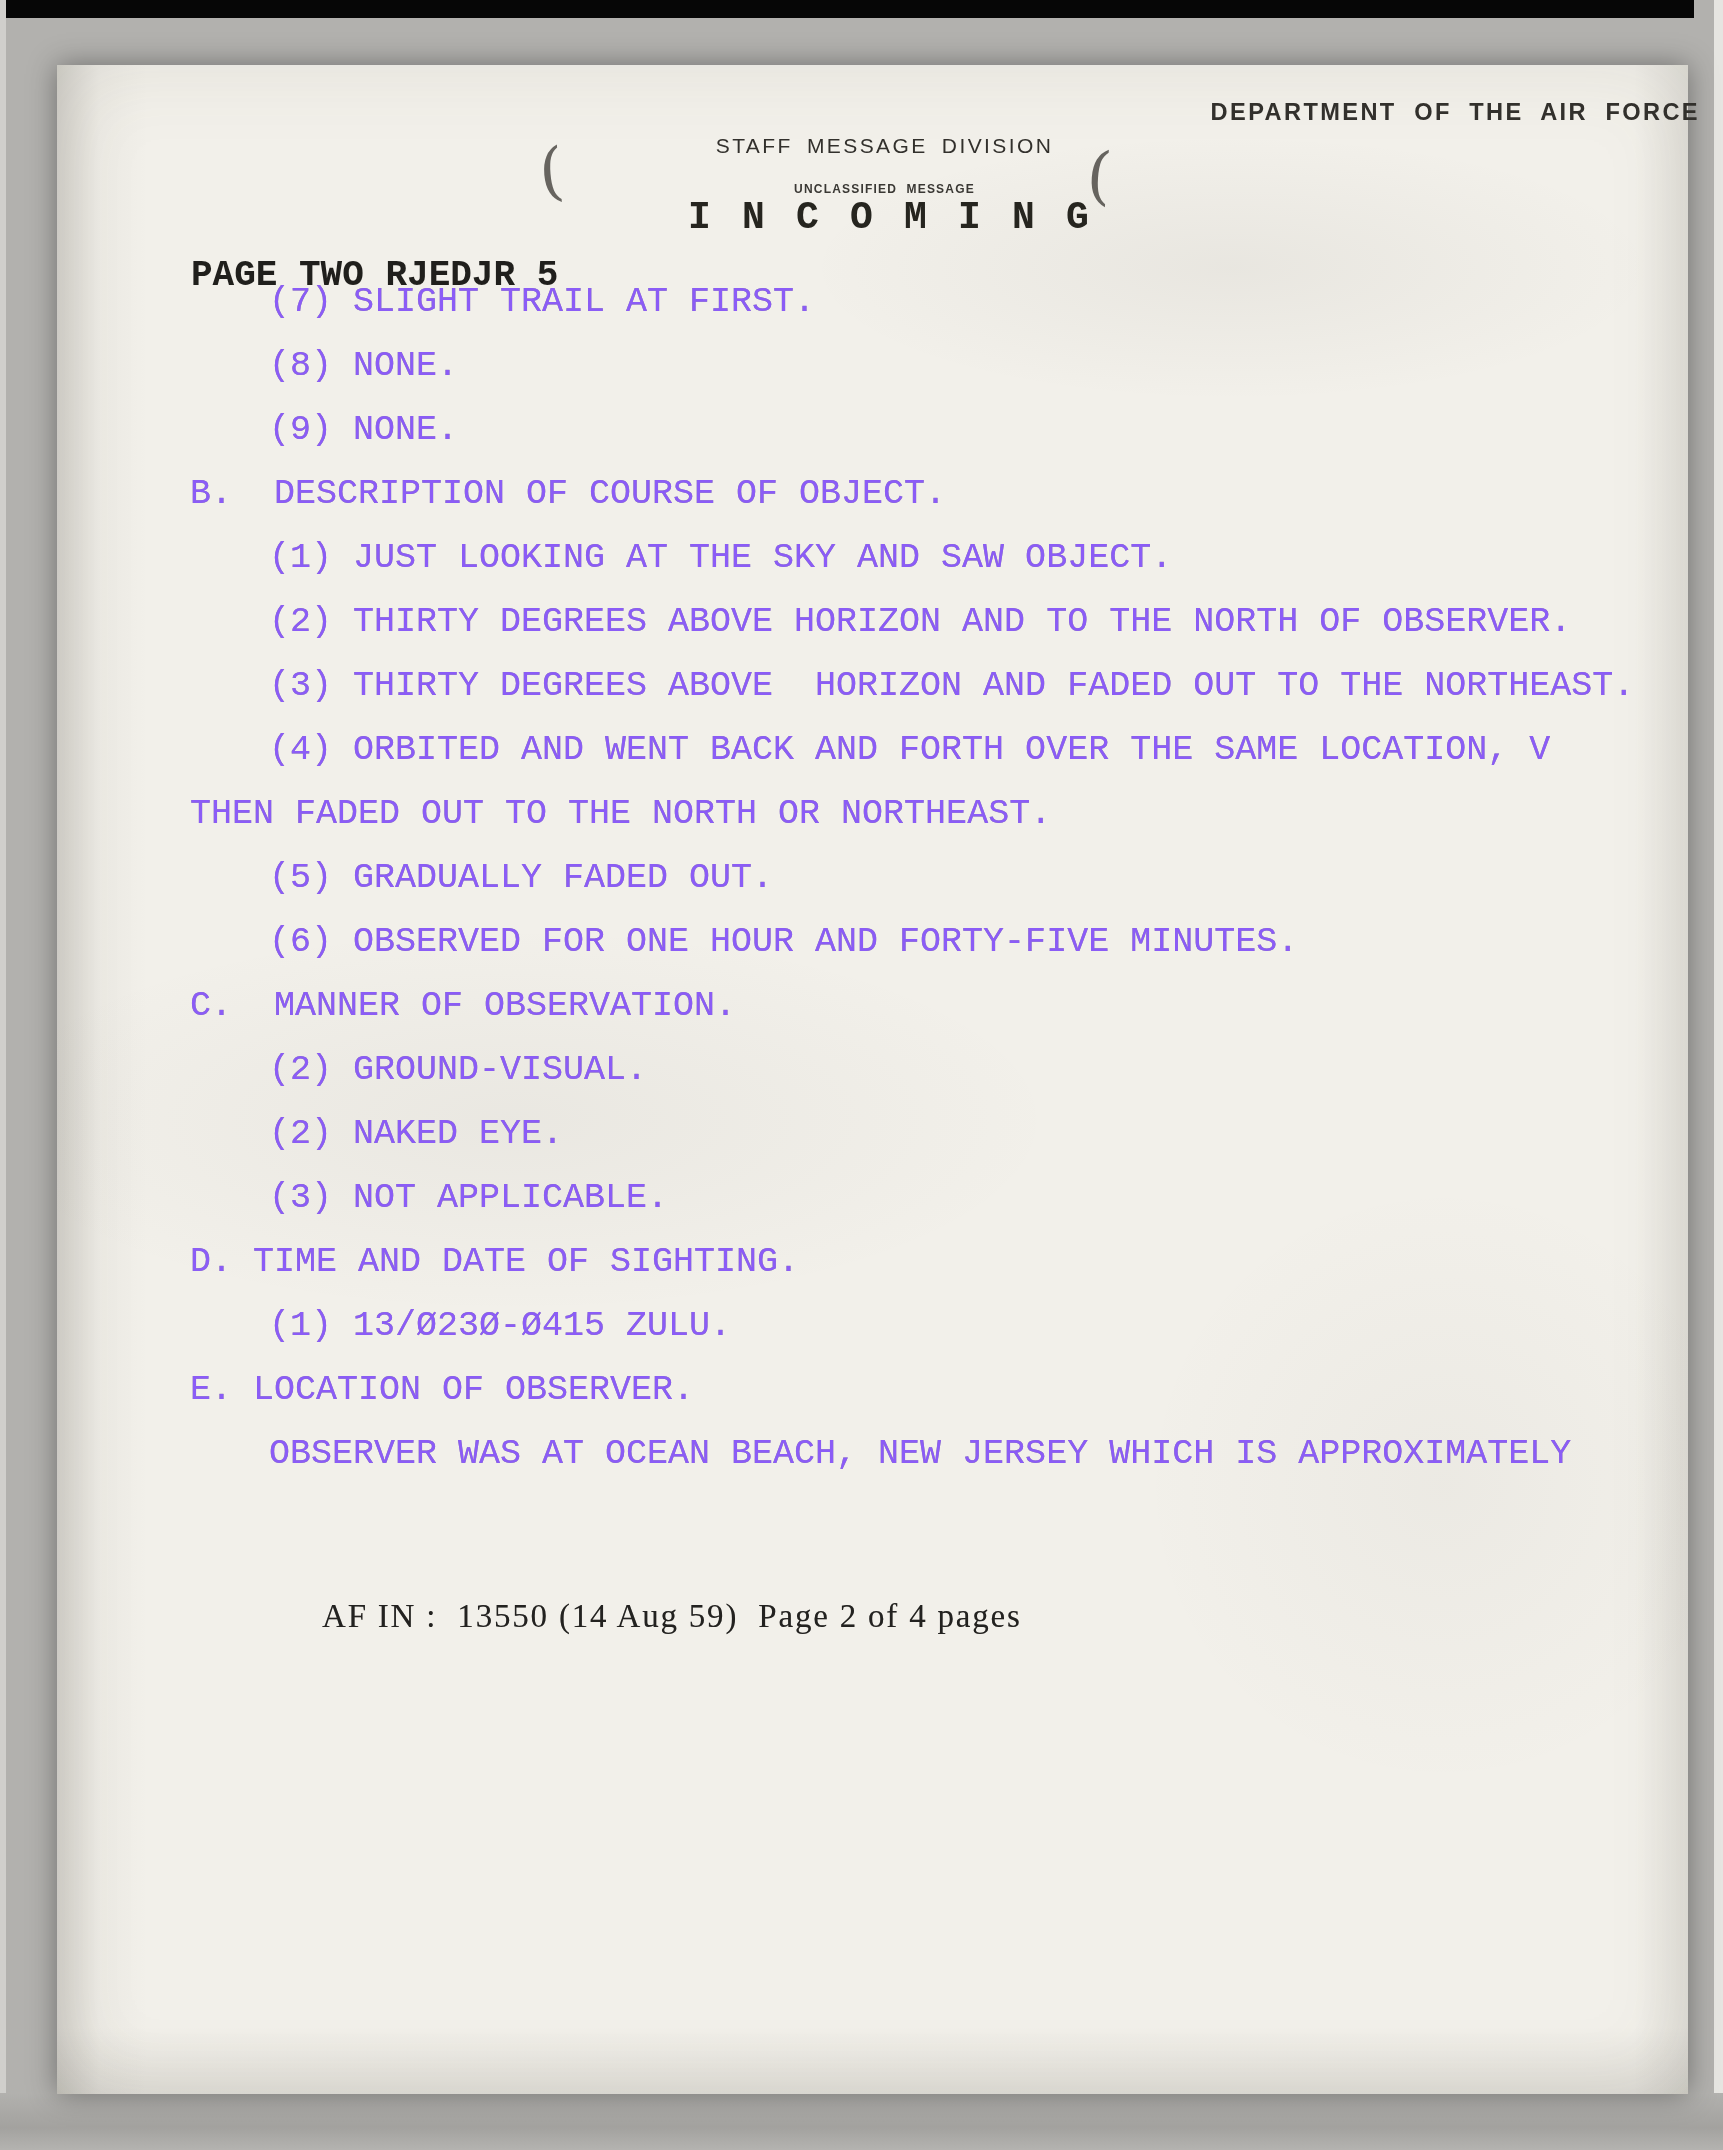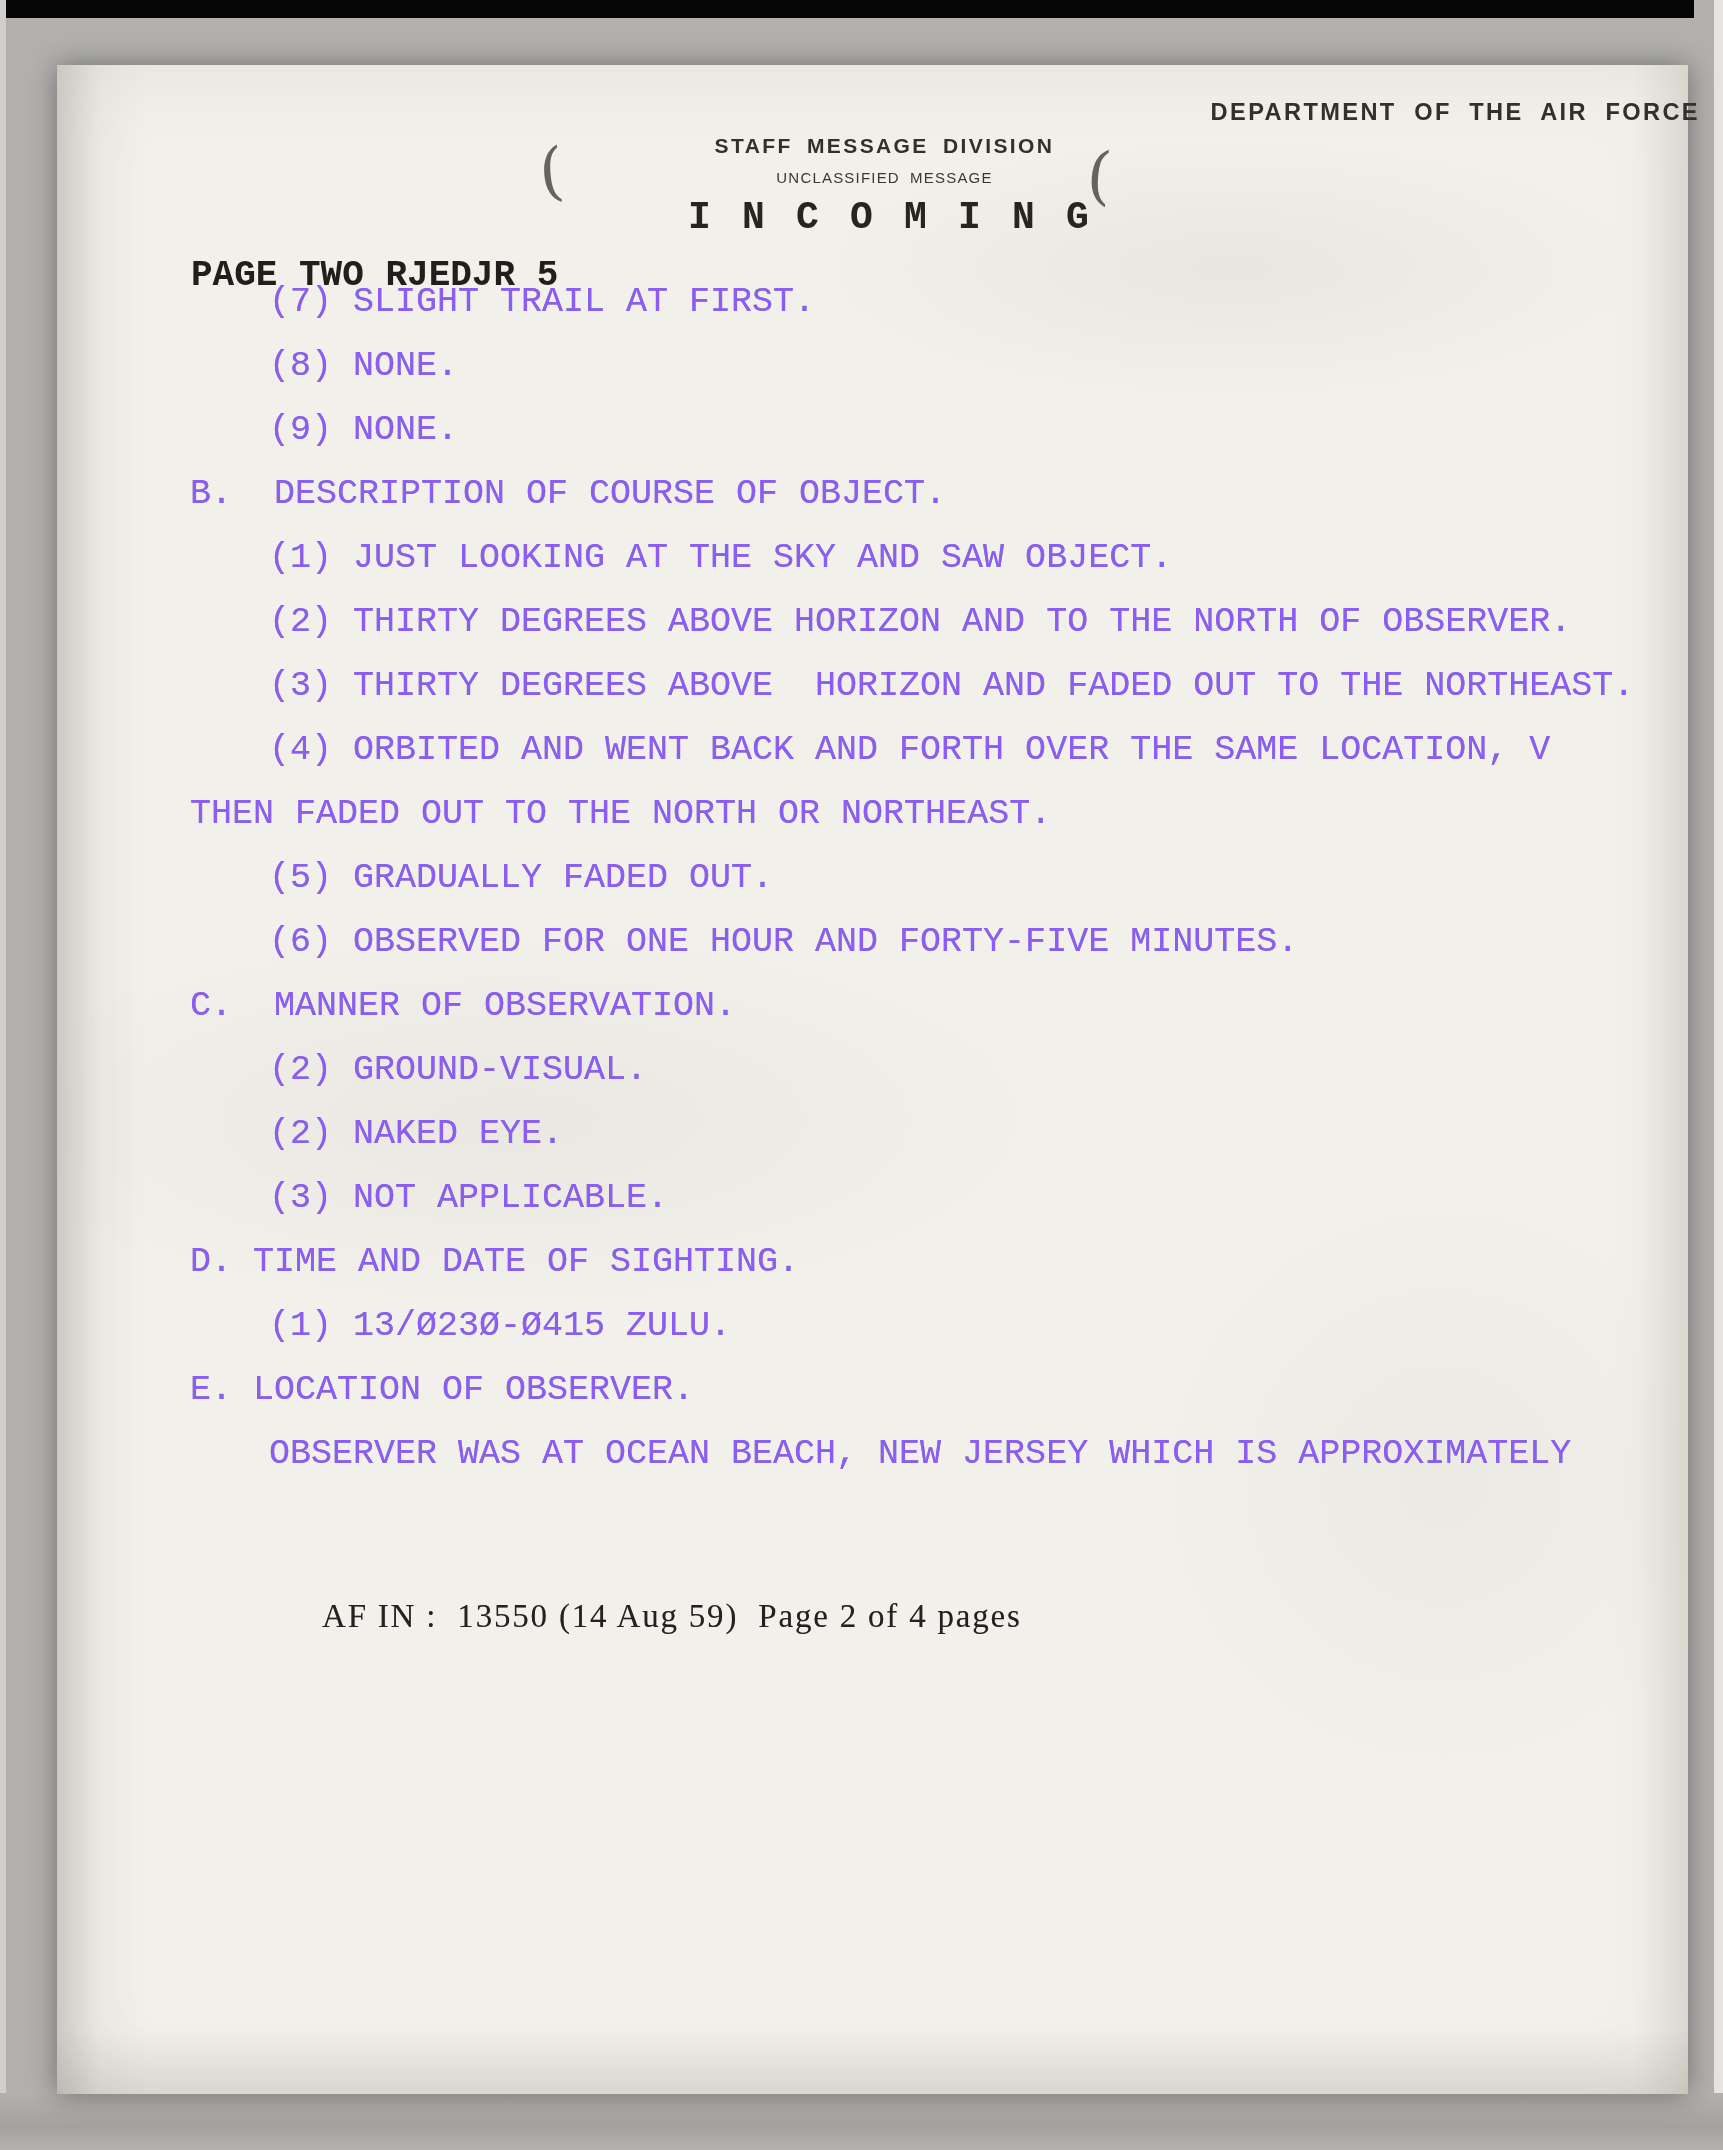--- a/index.html
+++ b/index.html
@@ -53,22 +53,22 @@
       radial-gradient(ellipse 303px 303px at 85% 70%, rgba(80,74,64,0.04), transparent);
   }
 
   .letterhead {
     position: absolute; top: 34px; left: 12px; width: 100%;
     text-align: center;
     color: #32302c;
     font-family: "Liberation Sans", sans-serif;
   }
   .lh-dept  { font-size: 23.6px; font-weight: 700; letter-spacing: 2.4px; word-spacing: 8.5px; text-align: right; }
-  .lh-div   { font-size: 21px; font-weight: 700; letter-spacing: 2.4px; word-spacing: 6px; margin-top: 7.9px; }
-  .lh-class { font-size: 15px; font-weight: 400; letter-spacing: 1.2px; word-spacing: 4.8px;  margin-top: 11px; color: #3a3834; }
+  .lh-div   { font-size: 21px; font-weight: 400; letter-spacing: 2.4px; word-spacing: 6px; margin-top: 7.9px; }
+  .lh-class { font-size: 12px; font-weight: 700; letter-spacing: 1.2px; word-spacing: 4.8px;  margin-top: 24px; color: #3a3834; }
 
   .stamp {
     position: absolute; top: 131px; left: 18px; width: 100%;
     text-align: center;
     font-size: 38px; font-weight: 700;
     letter-spacing: 4.2px;
     color: #26251f;
     white-space: pre;
   }
 

